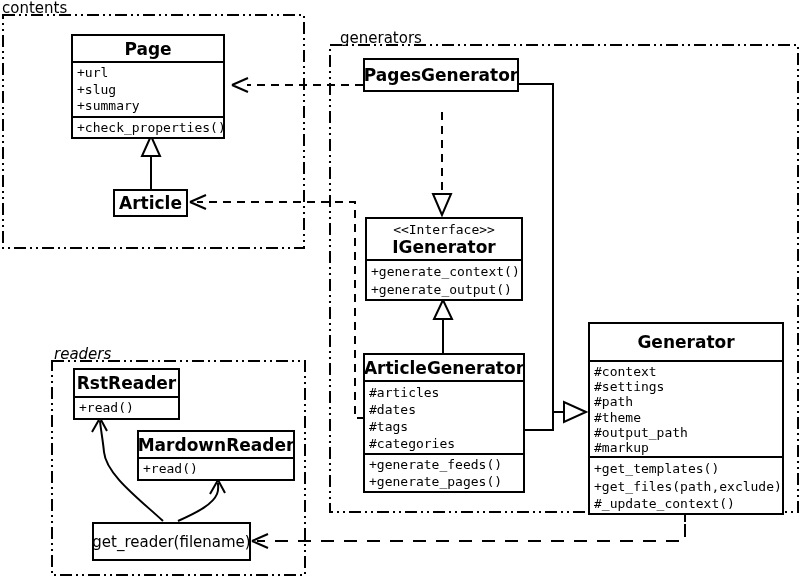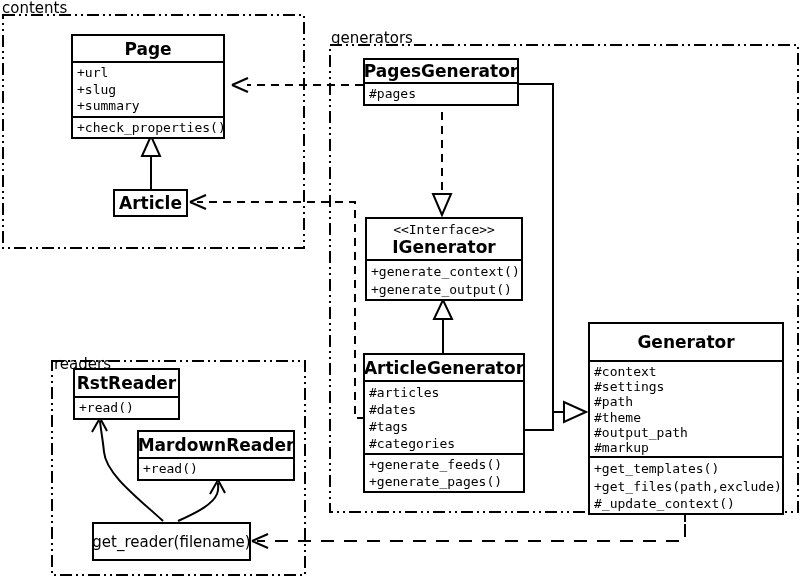--- a/index.html
+++ b/index.html
@@ -85,44 +85,41 @@
       <path d="M163,521 C138,498 106,474 104,452 C103,441 101,431 100,421"></path>
       <path d="M100,418 L92,432 M100,418 L107,431"></path>
     </g>
     <g>
       <path d="M178,521 C198,512 213,504 217,494 C219,489 218,487 218,483"></path>
       <path d="M218,480 L210,494 M218,480 L225,493"></path>
     </g>
   </svg>
 
   <div class="pkg-label" style="left:2px;top:1px;">contents</div>
-  <div class="pkg-label" style="left:331px;top:31px;">generators</div>
-  <div class="pkg-label" style="left:54px;top:357px;">readers</div>
+  <div class="pkg-label" style="left:340px;top:31px;">generators</div>
+  <div class="pkg-label" style="left:54px;top:347px;font-style:italic;">readers</div>
 
   <div class="uml-class" id="cls-page" style="left:71px;top:34px;width:154px;">
     <div class="uml-title" style="height:25px;">Page</div>
     <div class="uml-sec attrs">
       <div class="row">+url</div>
       <div class="row">+slug</div>
       <div class="row">+summary</div>
     </div>
     <div class="uml-sec methods">
       <div class="row">+check_properties()</div>
     </div>
   </div>
 
   <div class="uml-class" id="cls-article" style="left:113px;top:189px;width:75px;height:28px;">
     <div class="uml-title" style="height:24px;">Article</div>
   </div>
 
   <div class="uml-class" id="cls-pagesgen" style="left:363px;top:58px;width:156px;">
-    <div class="uml-title" style="height:22px;">PagesGenerator</div>
-    <div class="uml-sec attrs">
-      <div class="row">#pages</div>
-    </div>
+    <div class="uml-title" style="height:30px;">PagesGenerator</div>
   </div>
 
   <div class="uml-class" id="cls-igenerator" style="left:365px;top:217px;width:158px;">
     <div class="uml-title" style="height:40px;flex-direction:column;">
       <div class="stereotype">&lt;&lt;Interface&gt;&gt;</div>
       <div class="iface-name">IGenerator</div>
     </div>
     <div class="uml-sec methods">
       <div class="row">+generate_context()</div>
       <div class="row">+generate_output()</div>

